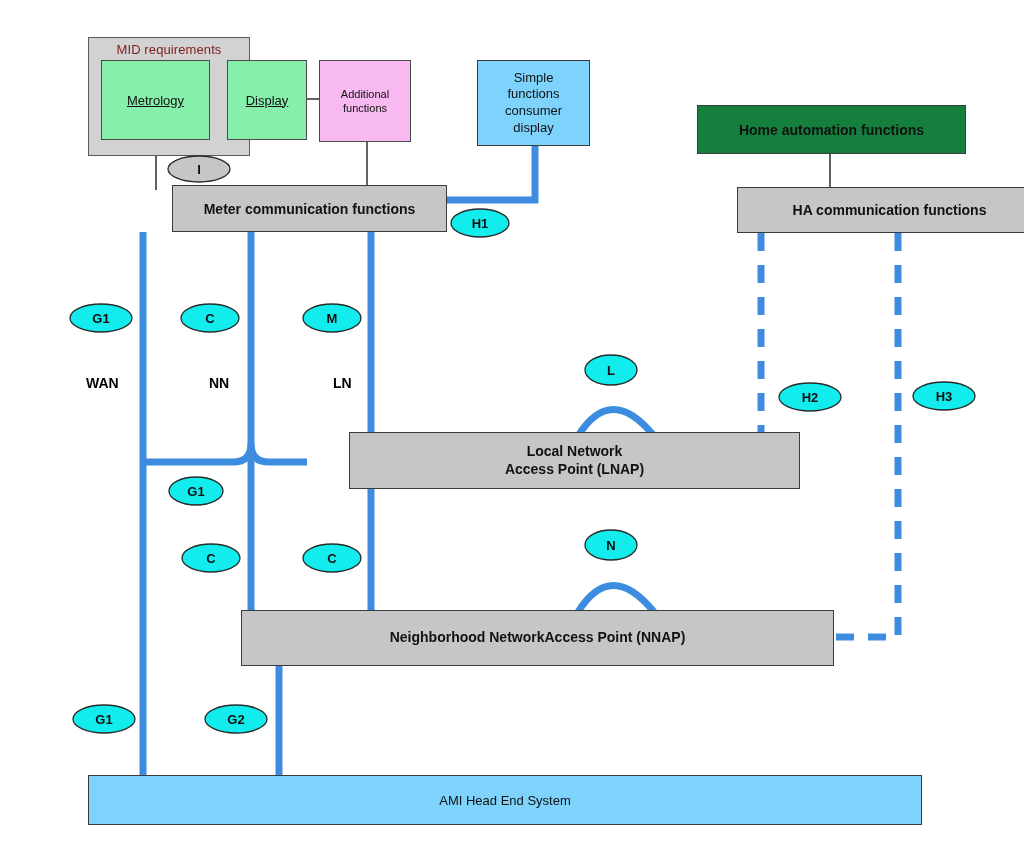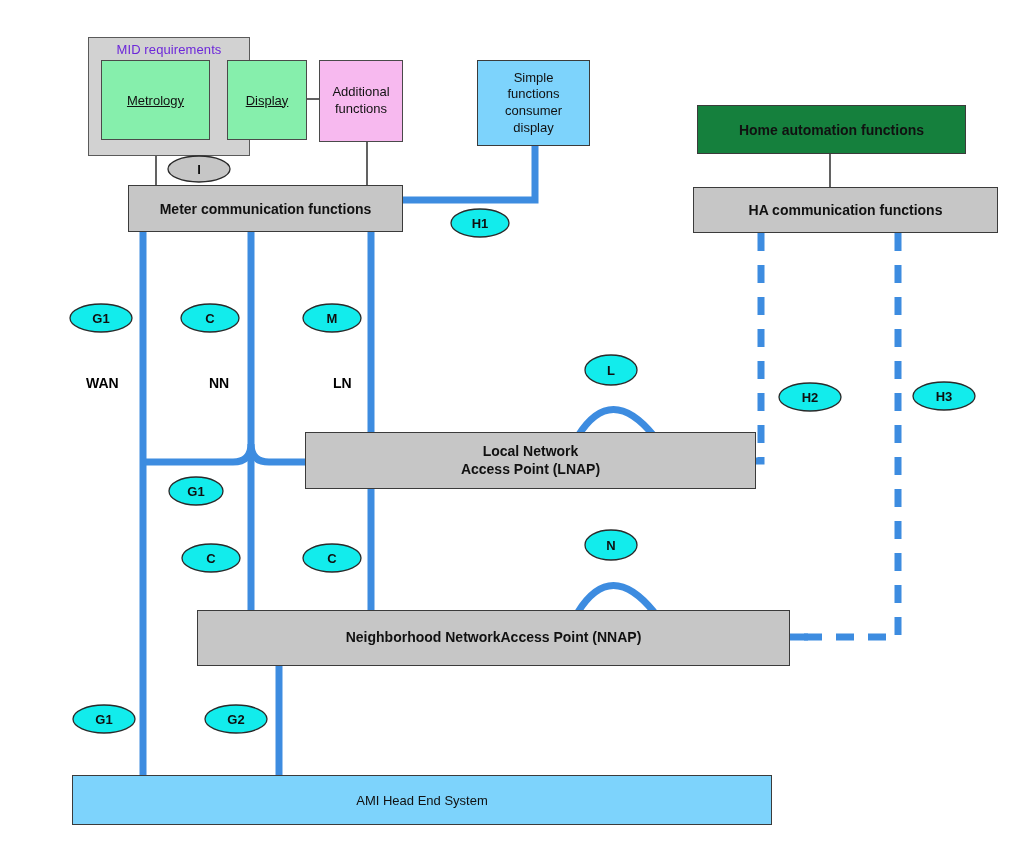--- a/index.html
+++ b/index.html
@@ -8,28 +8,28 @@
     font-family:"Liberation Sans", sans-serif;
     width:1024px;height:847px;position:relative;overflow:hidden;
   }
   #diagram-root{position:absolute;inset:0;width:1024px;height:847px;}
   svg.layer{position:absolute;left:0;top:0;width:1024px;height:847px;}
   svg.wires{z-index:1;}
   svg.labels{z-index:3;}
   .node{position:absolute;z-index:2;box-sizing:border-box;
         display:flex;align-items:center;justify-content:center;
         text-align:center;color:#111111;}
-  .node.gray{background:#c6c6c6;border:1.6px solid #3b3b3b;font-weight:bold;}
+  .node.gray{background:#c6c6c6;border:1.6px solid #3b3b3b;font-weight:bold;margin-left:44px;}
   .node.graylight{background:#7dd3fc;border:1.6px solid #3b3b3b;font-weight:normal;}
   .node.green{background:#86efac;border:1.4px solid #4a4a4a;font-weight:normal;text-decoration:underline;}
   .node.pink{background:#f7b9ef;border:1.4px solid #4a4a4a;font-weight:normal;}
   .node.yellow{background:#15803d;border:1.6px solid #3b3b3b;font-weight:bold;}
   .node.group{background:#d2d2d2;border:1.5px solid #5a5a5a;
         display:block;font-weight:normal;}
-  .group-title{color:#6d28d9;font-size:13px;text-align:center;
+  .group-title{color:#7f1d1d;font-size:13px;text-align:center;
         padding-top:4px;letter-spacing:0.1px;}
   .two-line{line-height:1.28;}
 </style>
 </head>
 <body>
 
 <div id="diagram-root">
 
   <svg class="layer wires" viewBox="0 0 1024 847">
 
@@ -76,21 +76,21 @@
   </div>
 
   <div class="node green" style="left:101px;top:60px;width:109px;height:80px;font-size:13px;">
     <span>Metrology</span>
   </div>
 
   <div class="node green" style="left:227px;top:60px;width:80px;height:80px;font-size:13px;">
     <span>Display</span>
   </div>
 
-  <div class="node pink two-line" style="left:319px;top:60px;width:84px;height:82px;font-size:13px;flex-direction:column;">
+  <div class="node pink two-line" style="left:319px;top:60px;width:92px;height:82px;font-size:11px;flex-direction:column;">
     <span>Additional</span>
     <span>functions</span>
   </div>
 
   <div class="node graylight two-line" style="left:477px;top:60px;width:113px;height:86px;font-size:13px;flex-direction:column;">
     <span>Simple</span>
     <span>functions</span>
     <span>consumer</span>
     <span>display</span>
   </div>
@@ -110,21 +110,21 @@
   <div class="node gray two-line" style="left:305px;top:432px;width:451px;height:57px;font-size:14px;flex-direction:column;">
     <span>Local  Network</span>
     <span>Access Point (LNAP)</span>
   </div>
 
   <div class="node gray two-line" style="left:197px;top:610px;width:593px;height:56px;font-size:14px;flex-direction:row;">
     <span>Neighborhood  Network</span>
     <span>Access Point (NNAP)</span>
   </div>
 
-  <div class="node graylight" style="left:72px;top:775px;width:700px;height:50px;font-size:13px;">
+  <div class="node graylight" style="left:88px;top:775px;width:834px;height:50px;font-size:13px;">
     <span>AMI Head End System</span>
   </div>
 
   <svg class="layer labels" viewBox="0 0 1024 847">
     <g id="marker-group">
         <g>
           <ellipse cx="199" cy="169" rx="31" ry="13" fill="#c6c6c6" stroke="#2a2a2a" stroke-width="1.3"></ellipse>
           <text x="199" y="173.5" text-anchor="middle" font-family="&quot;Liberation Sans&quot;, sans-serif" font-size="13" font-weight="bold" fill="#101010">I</text>
         </g>
         <g>

